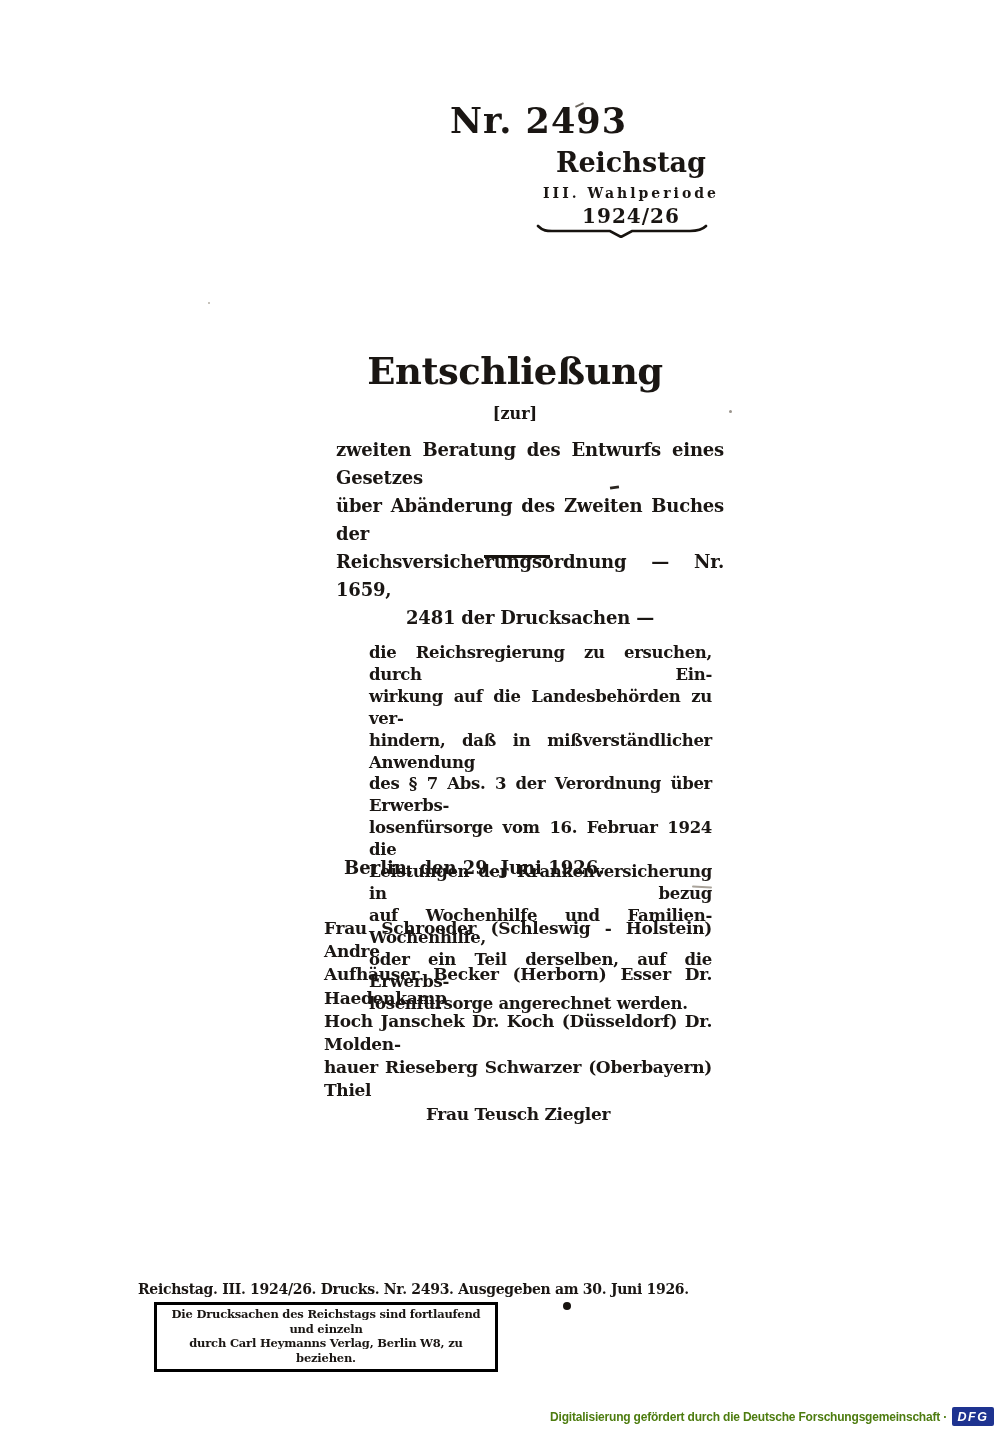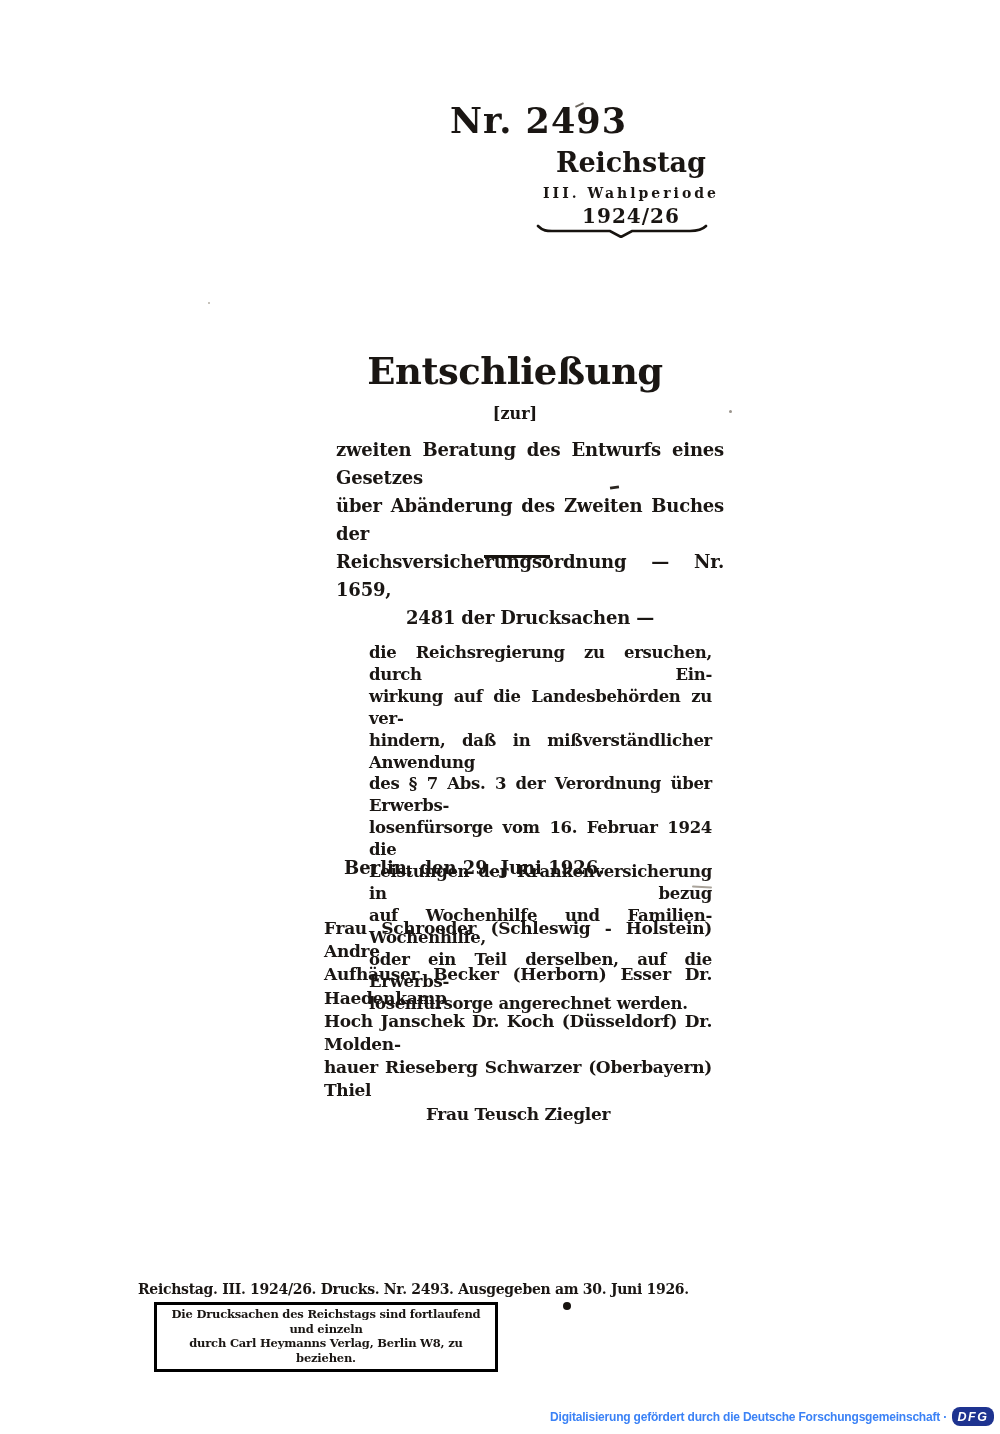--- a/index.html
+++ b/index.html
@@ -43,23 +43,23 @@
   .imprint { left:138px; top:1281px; font-size:14px; letter-spacing:-0.3px; }
   .pub-box {
     left:154px; top:1302px; width:344px; box-sizing:border-box;
     border:3px solid #000000; padding:2px 4px 4px;
     font-size:11.5px; line-height:14.5px; text-align:center; letter-spacing:-0.2px;
   }
   .ref-dot { left:563px; top:1302px; width:8px; height:8px; border-radius:50%; background:#17130f; }
 
   .dfg-row { right:6px; top:1407px; display:flex; align-items:center; gap:5px;
              font-family:"Liberation Sans", sans-serif; }
-  .dfg-text { font-size:12px; font-weight:bold; color:#3b82f6; letter-spacing:-0.2px; }
+  .dfg-text { font-size:12px; font-weight:bold; color:#4d7c0f; letter-spacing:-0.2px; }
   .dfg-logo {
-    width:42px; height:19px; background:#1e3390; border-radius:8px;
+    width:42px; height:19px; background:#1e3390; border-radius:2px;
     color:#ffffff; font-size:12.5px; font-weight:bold; font-style:italic;
     display:flex; align-items:center; justify-content:center; letter-spacing:1.5px;
   }
 
   
   .speck { background:#6d675f; }
   .a1 { left:575px; top:104px; width:9px; height:2px; transform:rotate(-25deg); }
   .a2 { left:729px; top:410px; width:3px; height:3px; border-radius:50%; background:#9a948c; }
   .a3 { left:610px; top:486px; width:9px; height:3px; transform:rotate(-8deg); background:#2a2membr520; background:#2a2520; }
   .a4 { left:692px; top:886px; width:20px; height:2px; background:#a9a39a; transform:rotate(3deg); border-radius:2px; }

